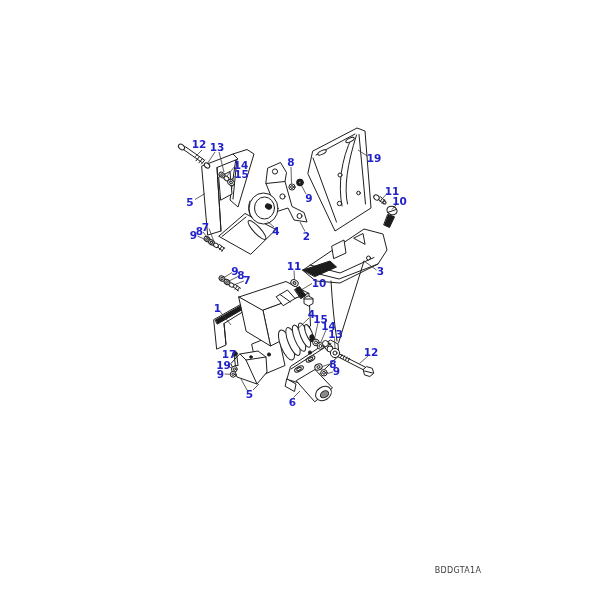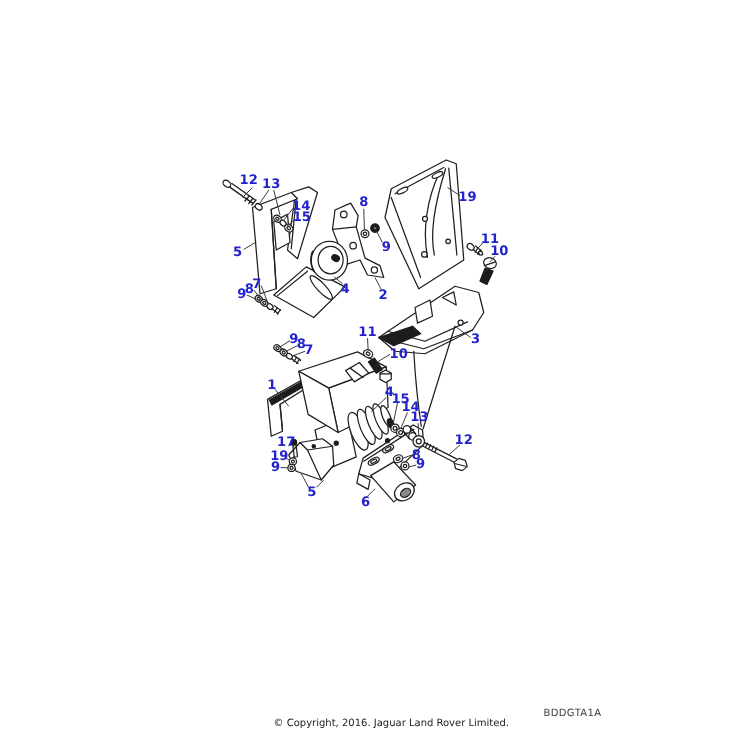--- a/index.html
+++ b/index.html
@@ -302,14 +302,13 @@
       <span class="callout" style="left: 333px; top: 363.5px; color: rgb(34, 34, 204);">8</span>
       <span class="callout" style="left: 336.5px; top: 371px; color: rgb(34, 34, 204);">9</span>
       <span class="callout" style="left: 229px; top: 354px; color: rgb(34, 34, 204);">17</span>
       <span class="callout" style="left: 223.5px; top: 364.5px; color: rgb(34, 34, 204);">19</span>
       <span class="callout" style="left: 220.5px; top: 374px; color: rgb(34, 34, 204);">9</span>
       <span class="callout" style="left: 249.5px; top: 394px; color: rgb(34, 34, 204);">5</span>
       <span class="callout" style="left: 292.5px; top: 401.5px; color: rgb(34, 34, 204);">6</span>
     </div>
 
   <div class="code">BDDGTA1A</div>
-  <div class="copyright">© Copyright, 2016. Jaguar Land Rover Limited.</div>
 </div>
 
 </body></html>

